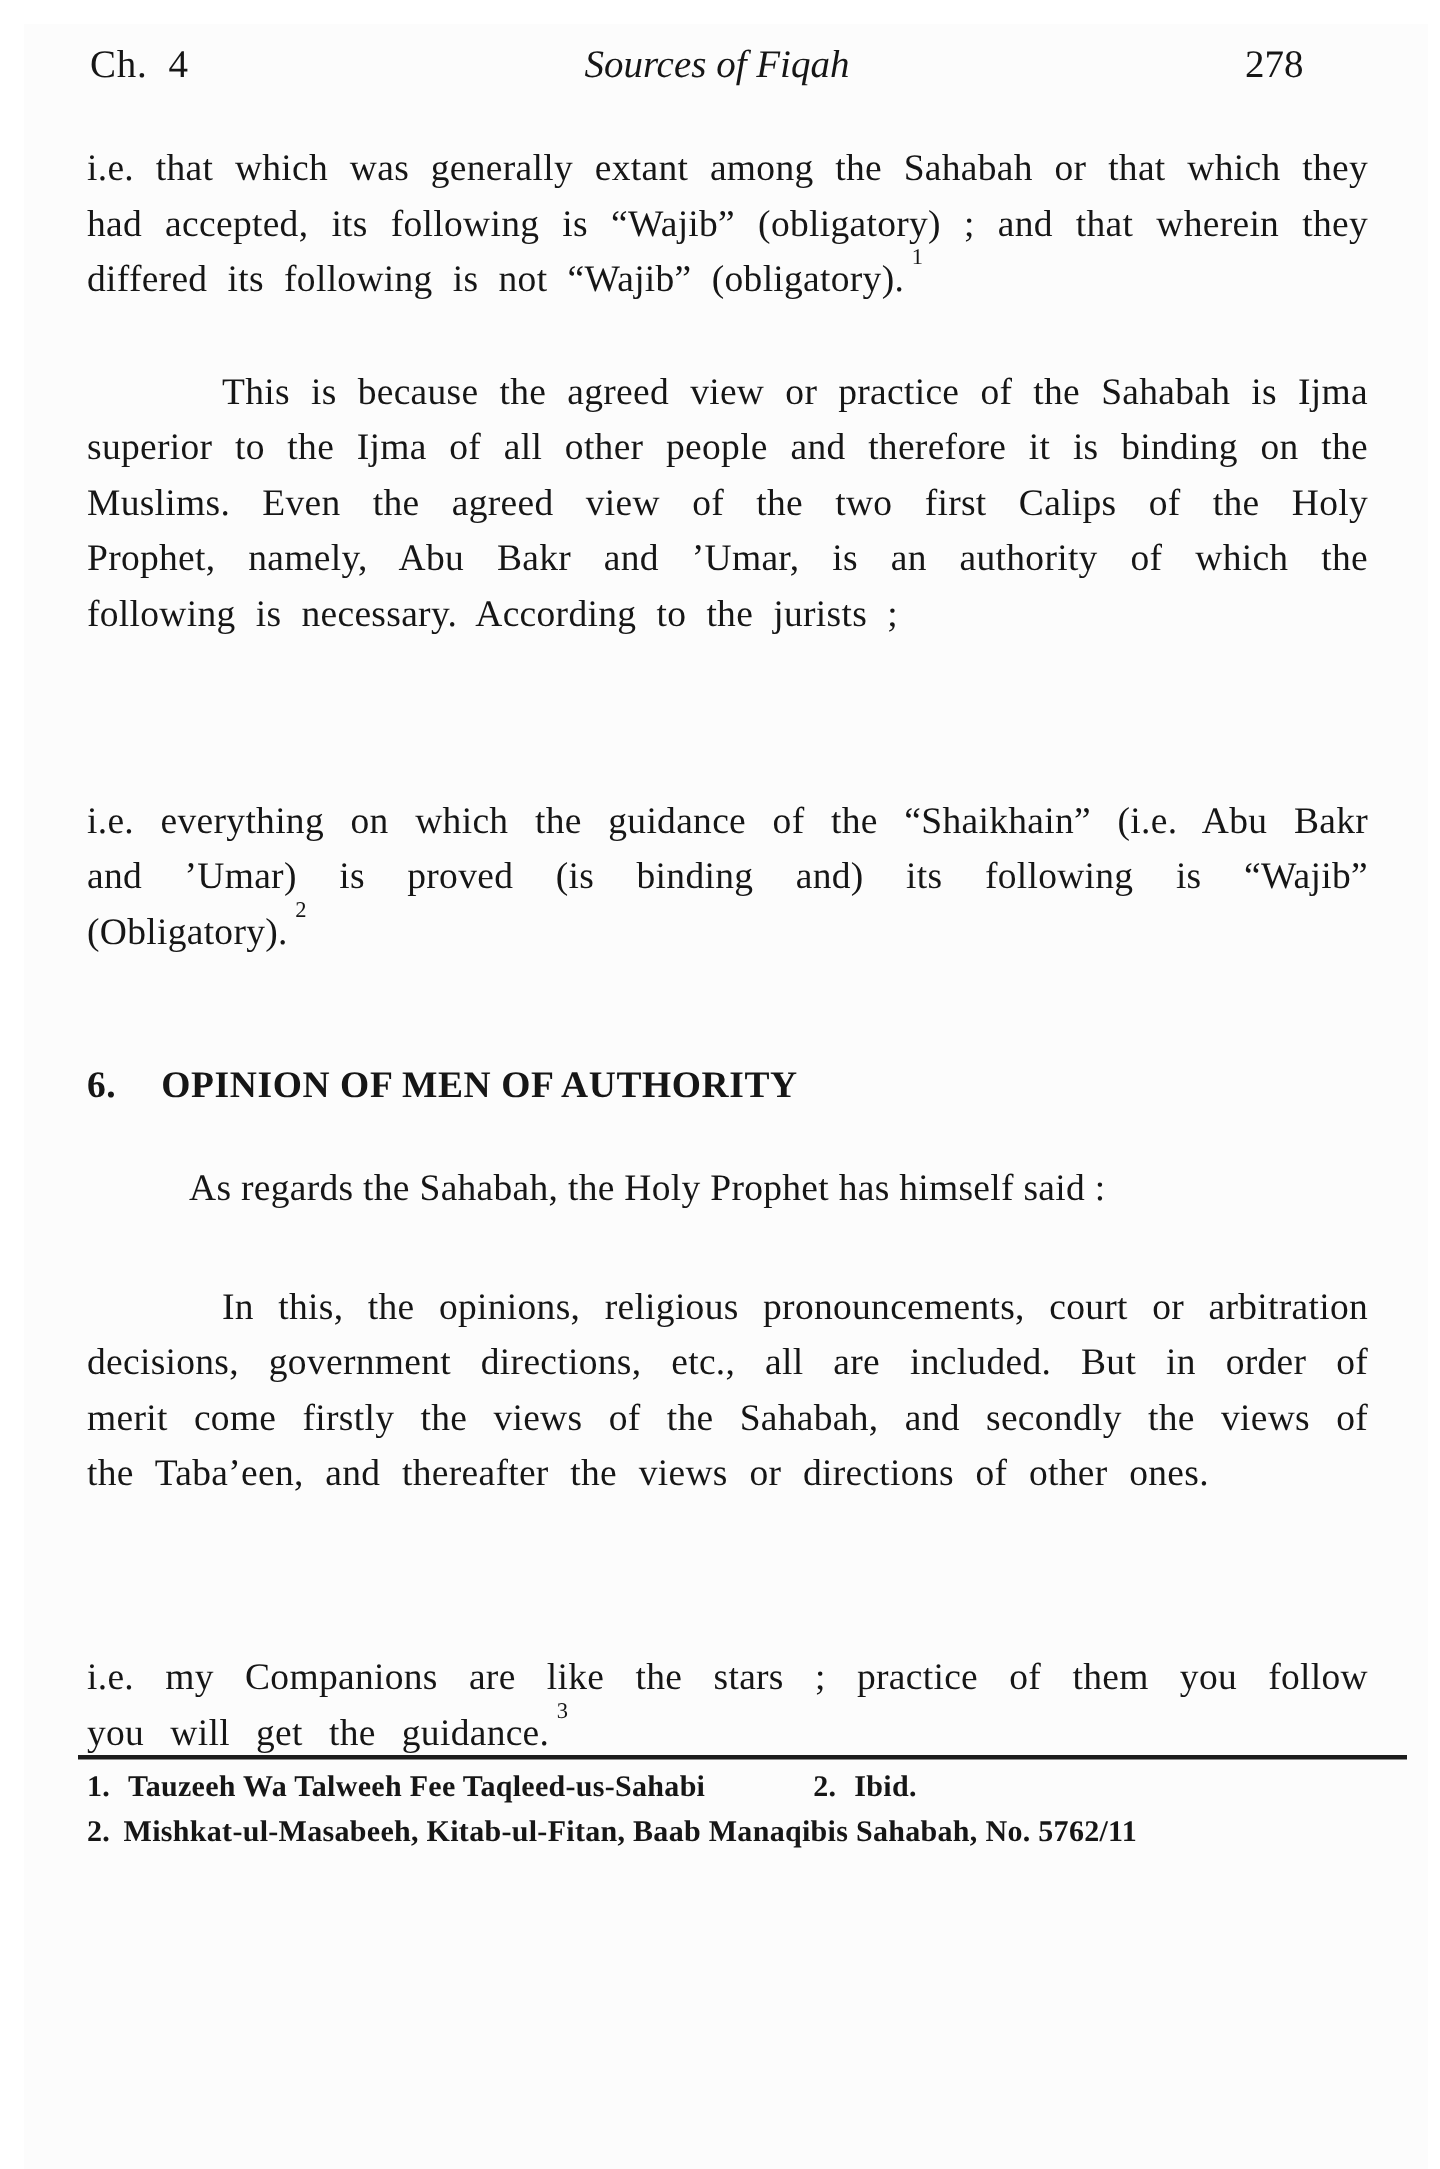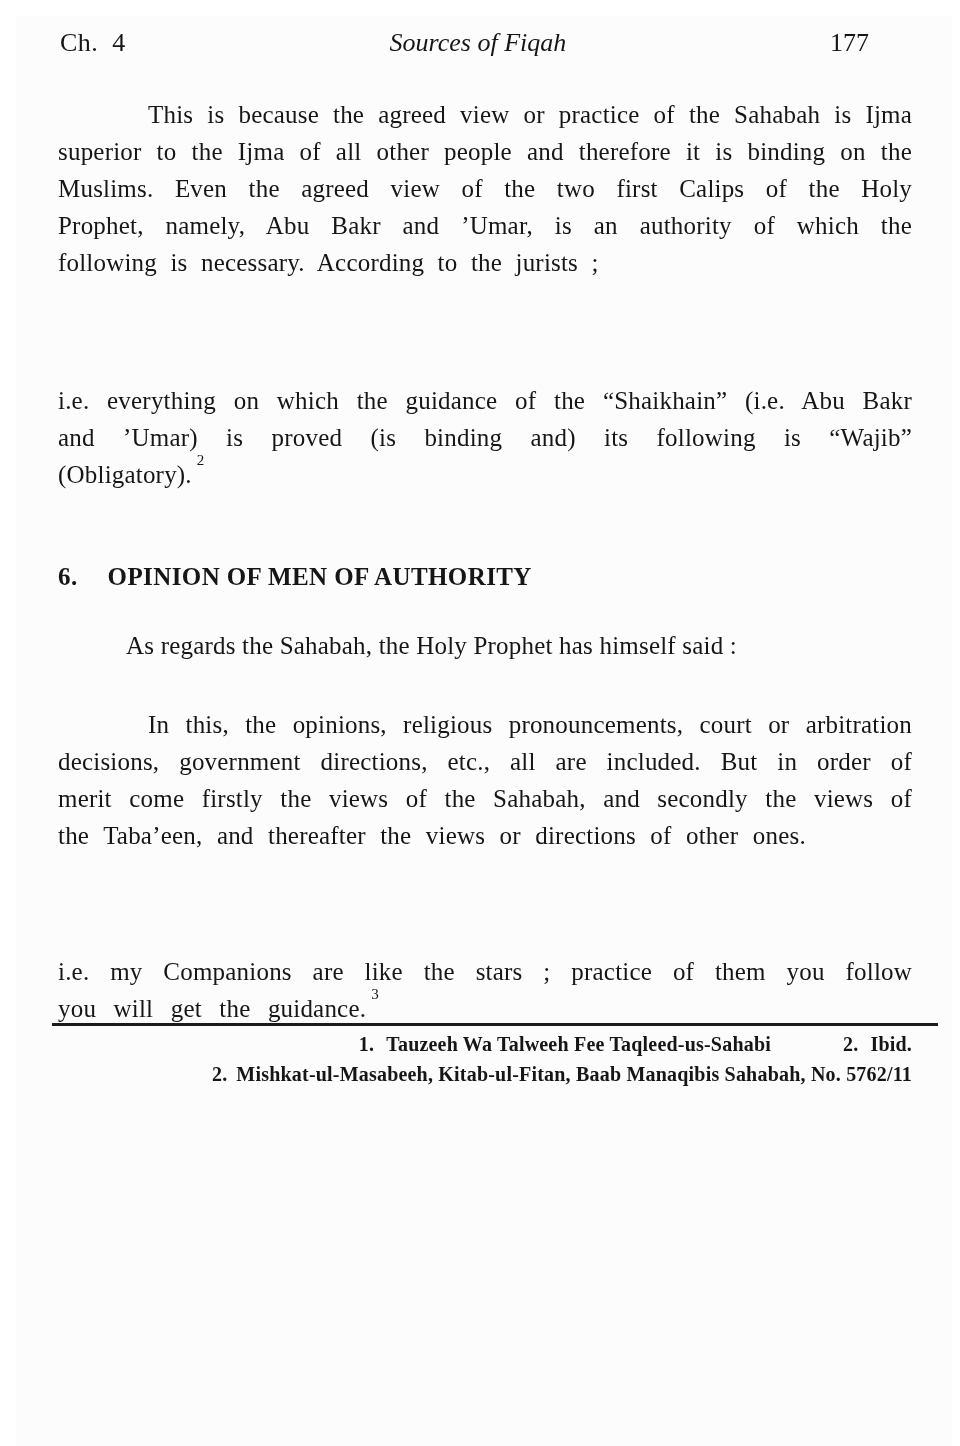--- a/index.html
+++ b/index.html
@@ -90,36 +90,37 @@
     border: 0;
     border-top: 3px solid #1c1c1c;
   }
   .footnotes {
     margin-top: 3px;
     font-size: 20px;
     line-height: 30px;
     font-weight: bold;
     letter-spacing: 0.2px;
   }
-  .fn-row { white-space: nowrap; text-align: right; }
+  .fn-row { white-space: nowrap; }
   .fn-label { display: inline-block; margin-right: 12px; }
   .fn-label.second { margin-left: 72px; }
   .fn-row.second-line .fn-label { margin-right: 9px; }
 </style>
 </head>
 <body>
 
 <div class="page">
 
   <div class="header">
     <span class="chapter">Ch.  4</span>
     <span class="running-title">Sources of Fiqah</span>
-    <span class="pagenum">177</span>
+    <span class="pagenum">278</span>
   </div>
 
+  <p class="para ws7 mt-p1"><span>i.e. that which was generally extant among the Sahabah or that which they had accepted, its following is “Wajib” (obligatory) ; and that wherein they differed its following is not “Wajib” (obligatory).</span><sup class="ref">1</sup></p>
 
   <p class="para indent ws7 mt-p2"><span>This is because the agreed view or practice of the Sahabah is Ijma superior to the Ijma of all other people and therefore it is binding on the Muslims. Even the agreed view of the two first Calips of the Holy Prophet, namely, Abu Bakr and ’Umar, is an authority of which the following is necessary. According to the jurists ;</span></p>
 
   <p class="para ws8 mt-p3"><span>i.e. everything on which the guidance of the “Shaikhain” (i.e. Abu Bakr and ’Umar) is proved (is binding and) its following is “Wajib” (Obligatory).</span><sup class="ref">2</sup></p>
 
   <h2 class="section-heading"><span class="h-num">6.</span><span>OPINION OF MEN OF AUTHORITY</span></h2>
 
 
   <p class="para indent-sm mt-p6"><span>As regards the Sahabah, the Holy Prophet has himself said :</span></p>
 

